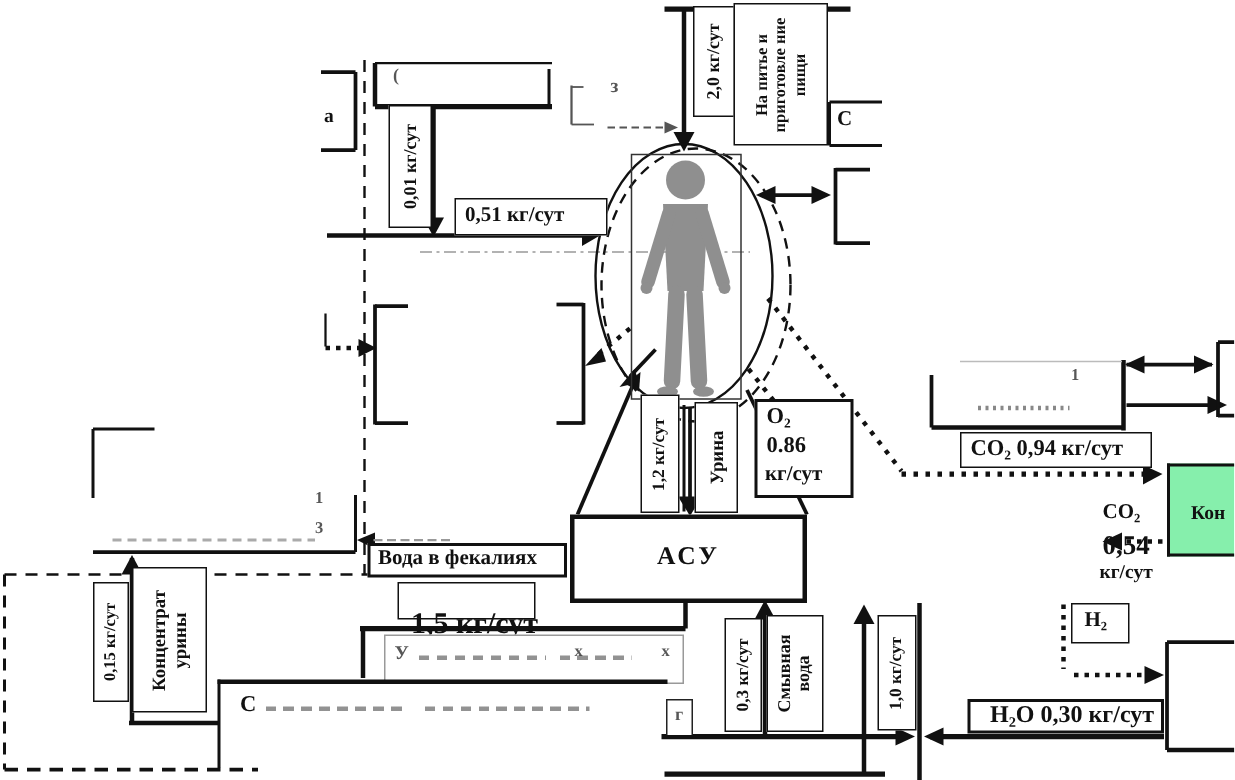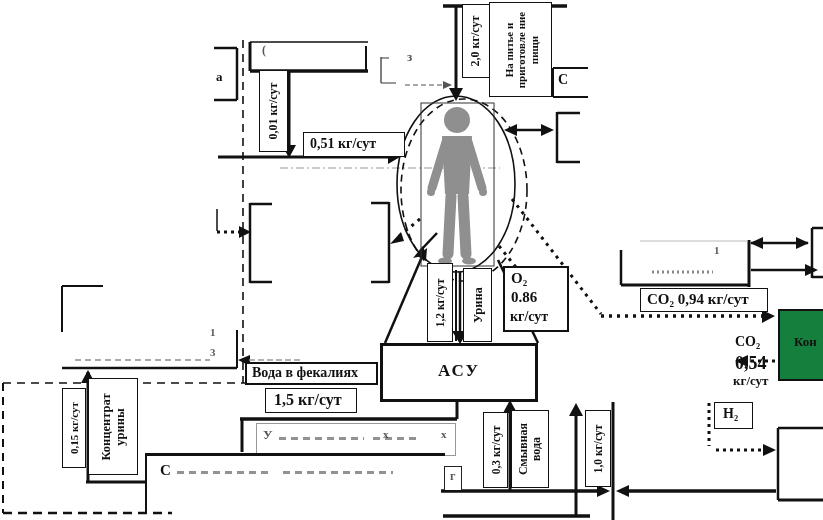--- a/index.html
+++ b/index.html
@@ -234,35 +234,38 @@
   <div class="box thin" style="left:640px;top:288px;width:128px;height:24px">
     <span class="t" style="left:6px;top:2px;font-size:15px">СО₂  0,94 кг/сут</span>
   </div>
 
   <div class="abs" style="left:733px;top:334px;width:48px;height:62px">
     <span class="t" style="left:2px;top:0;font-size:14px">СО₂</span>
     <span class="t" style="left:2px;top:20px;font-size:18px">0,54</span>
     <span class="t" style="left:0px;top:40px;font-size:13px">кг/сут</span>
   </div>
 
-  <div class="abs" style="left:778px;top:309px;width:45px;height:72px;border:2.5px solid #111;border-right:none;background:#15803d;box-sizing:border-box;overflow:hidden">
+  <div class="abs" style="left:778px;top:309px;width:45px;height:62px;border:2.5px solid #111;border-right:none;background:#86efac;box-sizing:border-box;overflow:hidden">
     <span class="t" style="left:14px;top:24px;font-size:13px">Кон</span>
   </div>
 
 
   <div class="box thin" style="left:714px;top:402px;width:39px;height:27px">
     <span class="t" style="left:8px;top:3px;font-size:14px">Н₂</span>
   </div>
 
   <svg class="layer" width="823" height="520" style="pointer-events:none">
     <line x1="709" y1="403" x2="709" y2="446" stroke="#111" stroke-width="3" stroke-dasharray="3 4"></line>
     <line x1="716" y1="450" x2="762" y2="450" stroke="#111" stroke-width="3" stroke-dasharray="3 4"></line>
     <polygon points="763,444 763,456 776,450" fill="#111"></polygon>
   </svg>
 
+  <div class="box" style="left:645px;top:466px;width:131px;height:23px">
+    <span class="t" style="left:13px;top:0px;font-size:16px">Н₂О  0,30 кг/сут</span>
+  </div>
 
   <div class="box thin" style="left:585px;top:410px;width:26px;height:77px">
     <span class="vtext" style="font-size:11.5px">1,0 кг/сут</span>
   </div>
 
   <div class="box thin" style="left:483px;top:412px;width:25px;height:76px">
     <span class="vtext" style="font-size:11.5px">0,3 кг/сут</span>
   </div>
 
   <div class="box thin" style="left:511px;top:410px;width:38px;height:78px">
@@ -271,21 +274,21 @@
 
   <div class="box" style="left:245px;top:362px;width:133px;height:23px">
     <span class="t" style="left:5px;top:1px;font-size:14px">Вода в фекалиях</span>
   </div>
 
   <div class="box thick" style="left:380px;top:343px;width:158px;height:59px">
     <span class="t" style="left:50%;top:16px;transform:translateX(-50%);font-size:17px;letter-spacing:2px">АСУ</span>
   </div>
 
   <div class="box thin" style="left:265px;top:388px;width:92px;height:25px">
-    <span class="t" style="left:8px;top:2px;font-size:16px">1,5 кг/сут</span>
+    <span class="t" style="left:8px;top:16px;font-size:20px">1,5 кг/сут</span>
   </div>
 
   <div class="box thin" style="left:62px;top:388px;width:24px;height:80px">
     <span class="vtext" style="font-size:11px">0,15 кг/сут</span>
   </div>
 
   <div class="box thin" style="left:88px;top:378px;width:50px;height:97px">
     <span class="vtext vwrap" style="font-size:12.5px;width:92px">Концентрат урины</span>
   </div>
 

